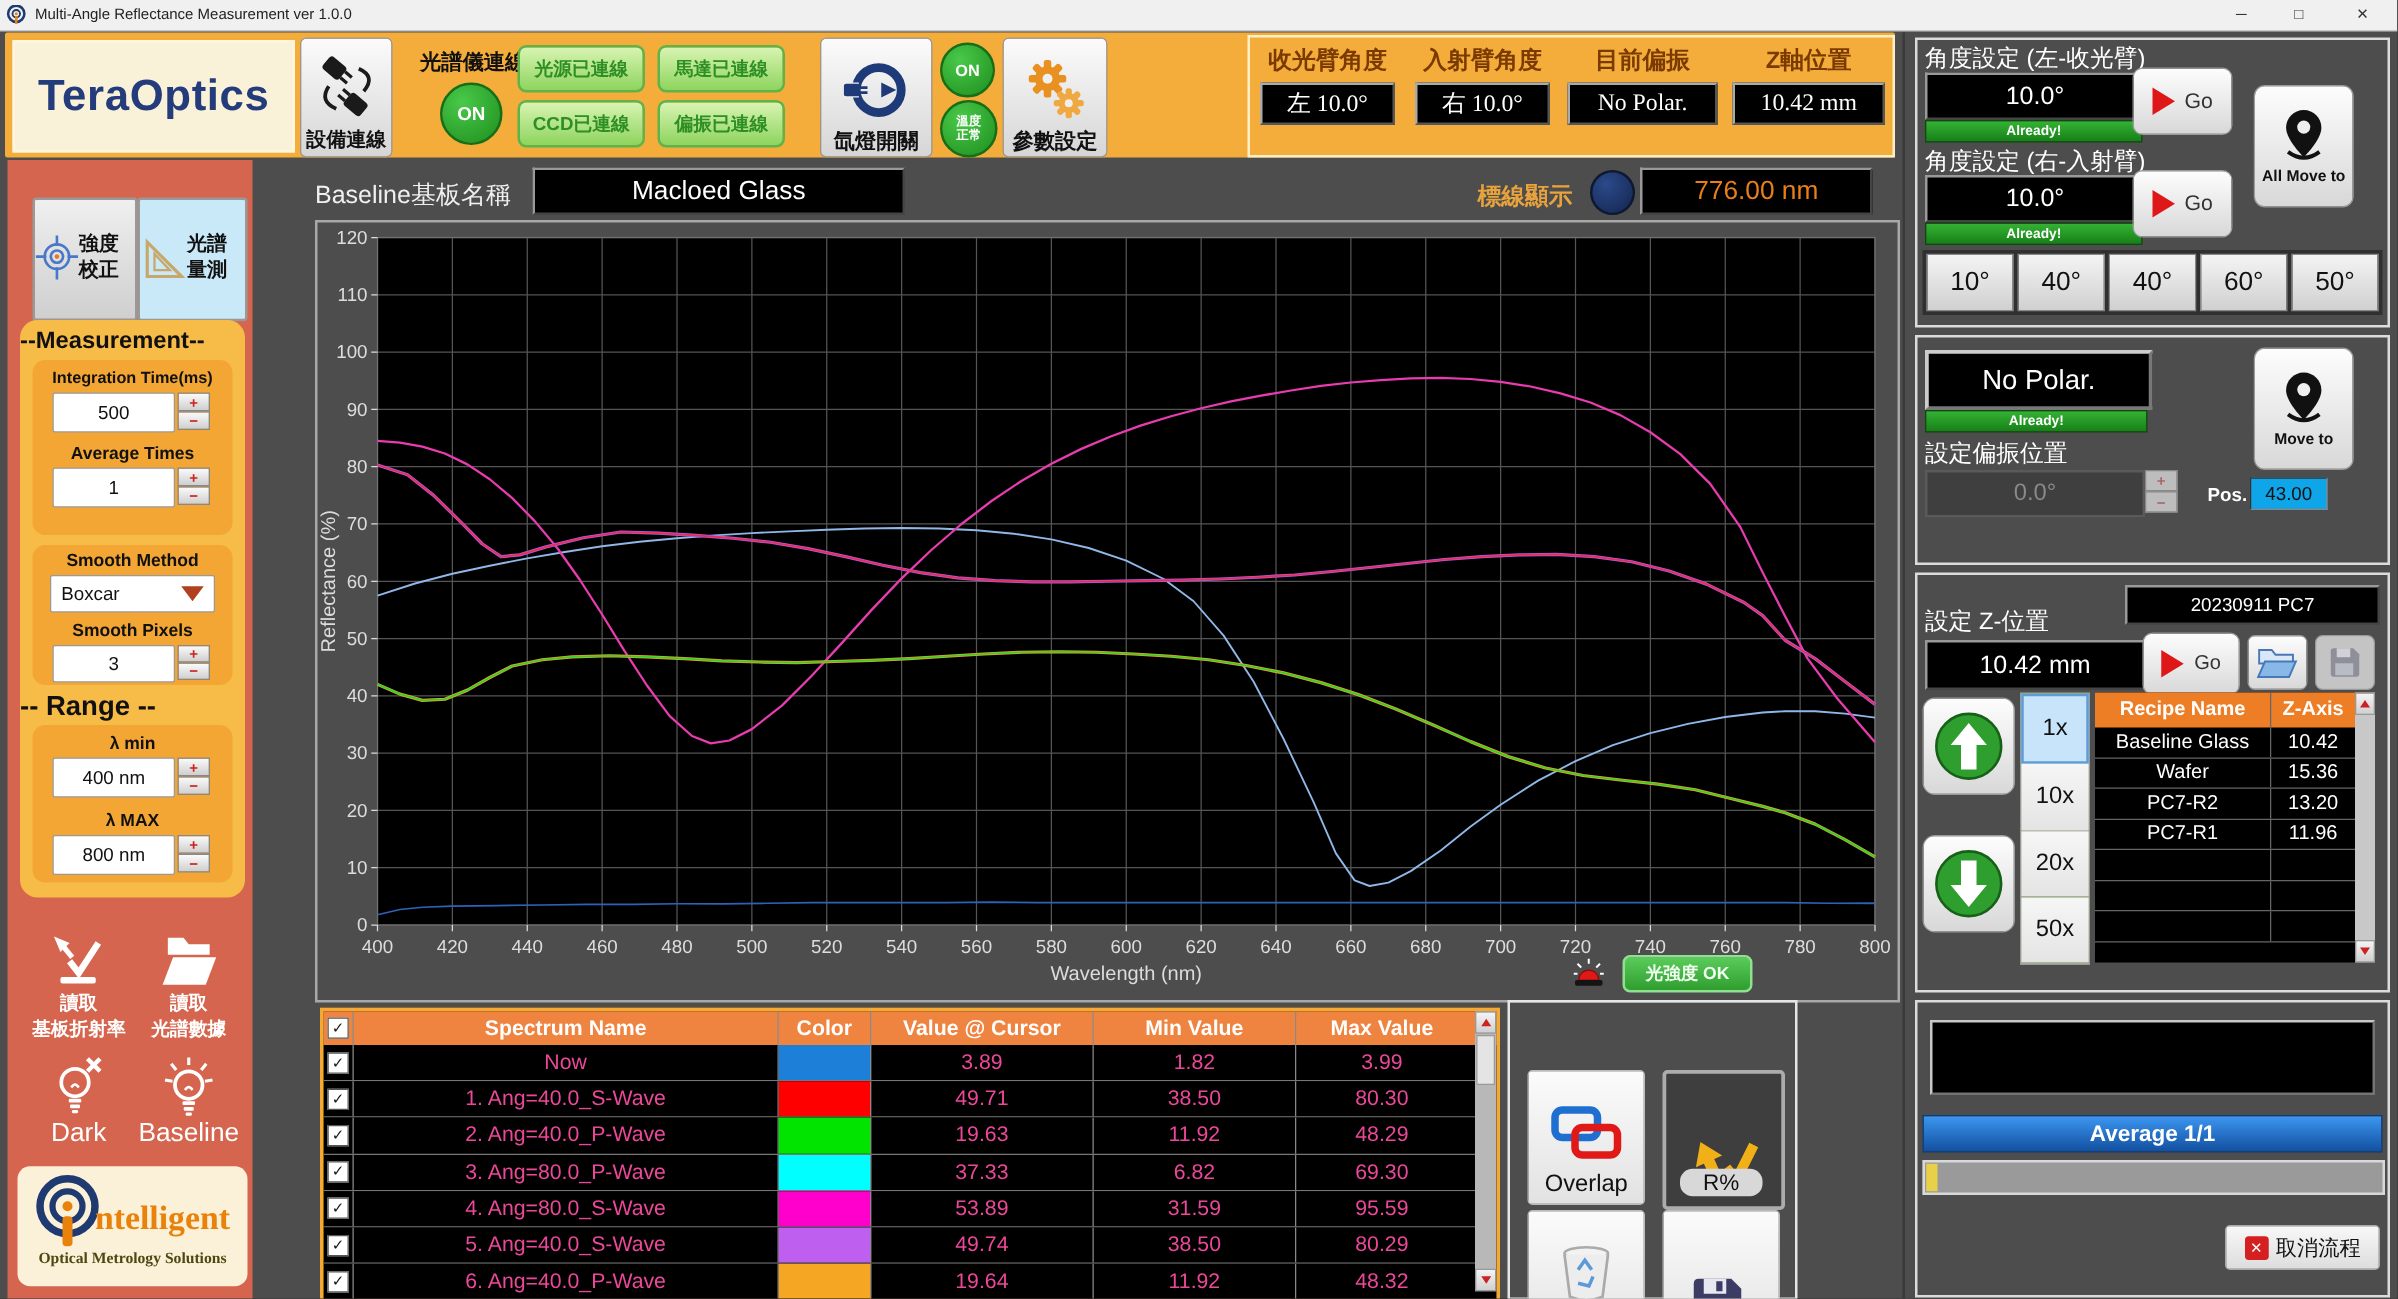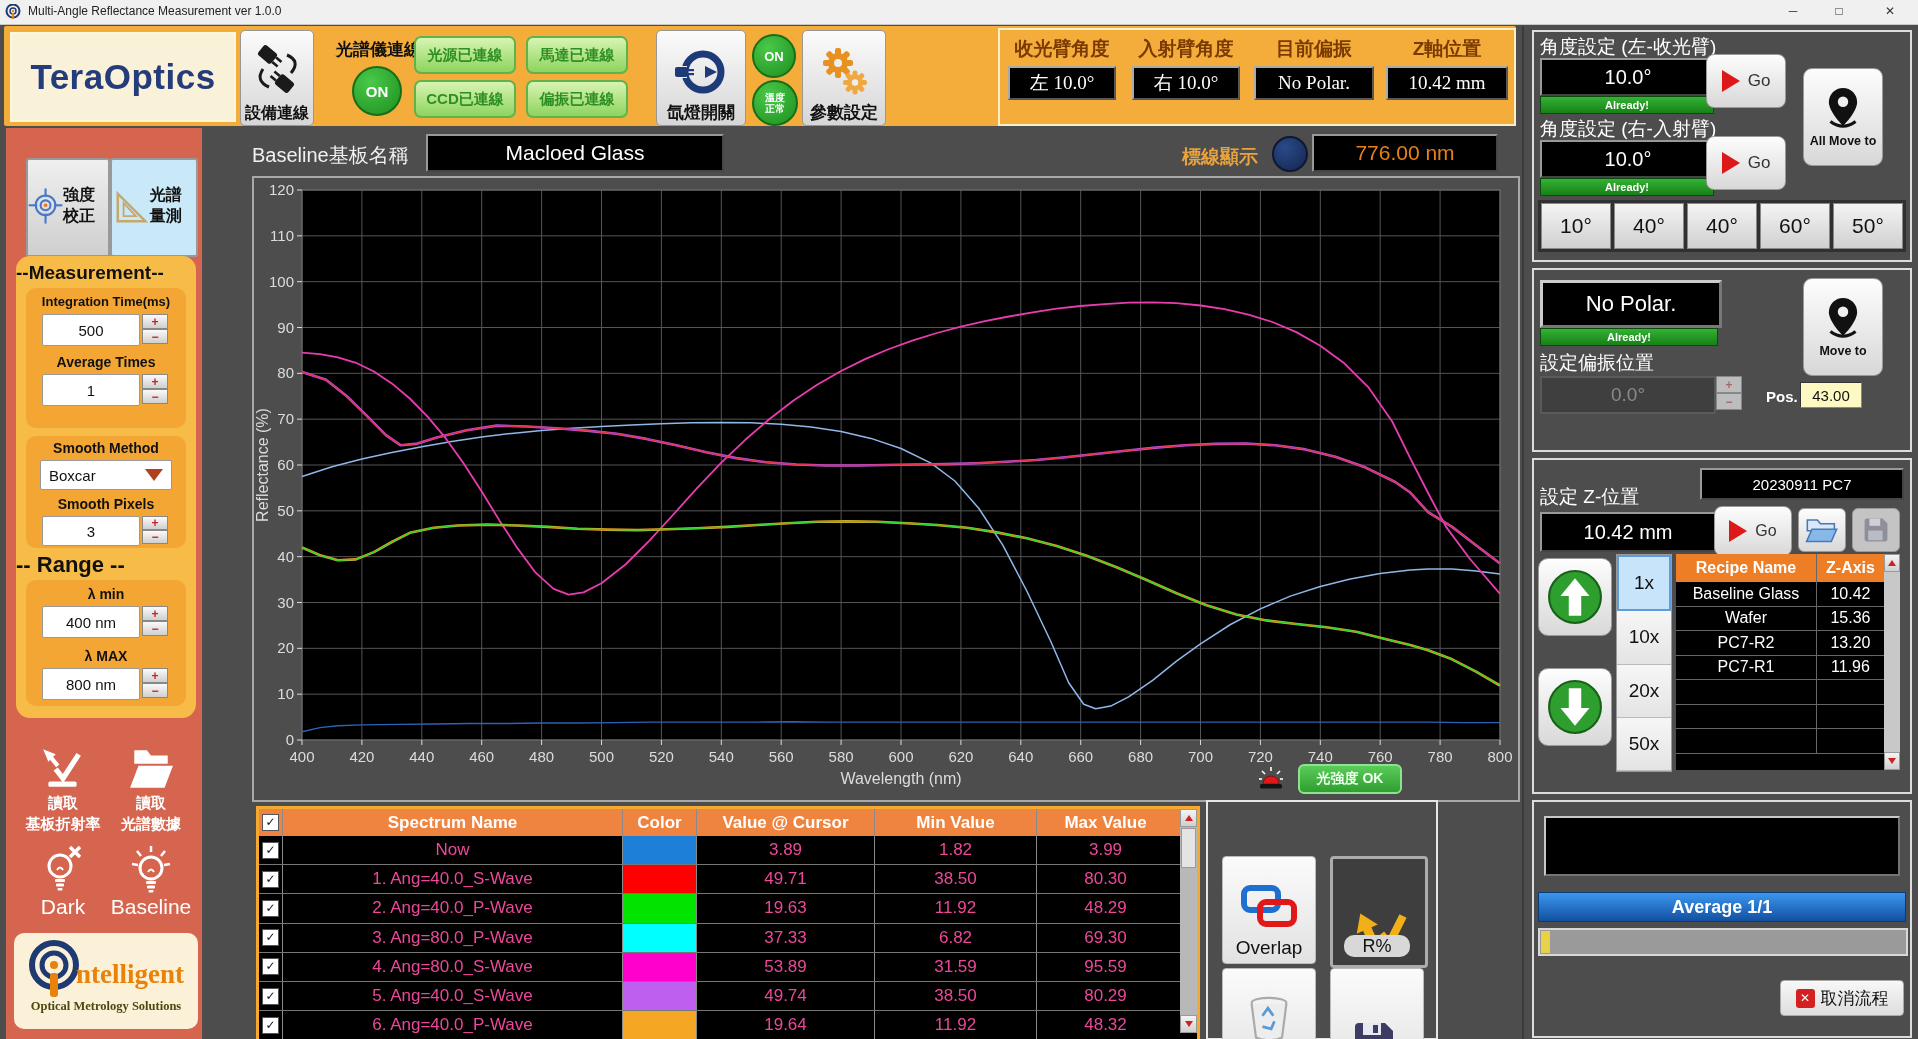--- a/index.html
+++ b/index.html
@@ -683,21 +683,21 @@
         </svg>
         <span class="plabel">Move to</span>
       </div>
       <div class="abs glabel dimlabel" style="left:6px;top:80px">設定偏振位置</div>
       <div class="abs dimdisp" style="left:6px;top:106px;width:172px;height:34px;font-size:19px">0.0°</div>
       <div class="abs spin disabled" style="left:182px;top:106px;width:26px;height:34px">
           <span class="up"></span>
           <span class="dn"></span>
         </div>
       <div class="abs" style="left:232px;top:118px;font-size:15px;font-weight:bold;color:#fff">Pos.</div>
-      <div class="abs" style="left:266px;top:112px;width:60px;height:24px;background:#fef9c3;border:1px inset #888;color:#111;font-size:15px;display:flex;align-items:center;justify-content:center">43.00</div>
+      <div class="abs" style="left:266px;top:112px;width:60px;height:24px;background:#0ea5e9;border:1px inset #888;color:#111;font-size:15px;display:flex;align-items:center;justify-content:center">43.00</div>
     </div>
 
     <div class="abs grp" style="left:8px;top:432px;width:376px;height:332px">
       <div class="abs glabel" style="left:6px;top:24px">設定 Z-位置</div>
       <div class="abs bdisp" style="left:6px;top:52px;width:172px;height:36px;font-size:20px">10.42 mm</div>
       <div class="abs spin" style="left:182px;top:52px;width:26px;height:36px">
           <span class="up"></span>
           <span class="dn"></span>
         </div>
       <div class="abs bdisp" style="left:166px;top:8px;width:200px;height:28px;font-size:15px">20230911 PC7</div>

